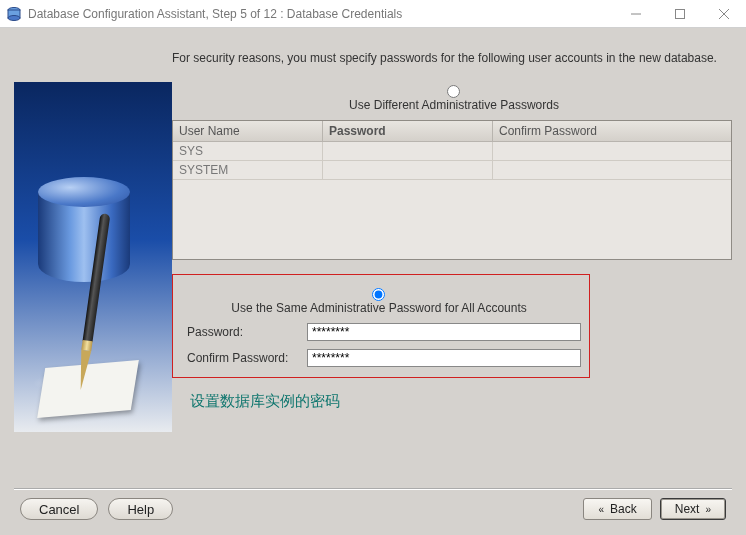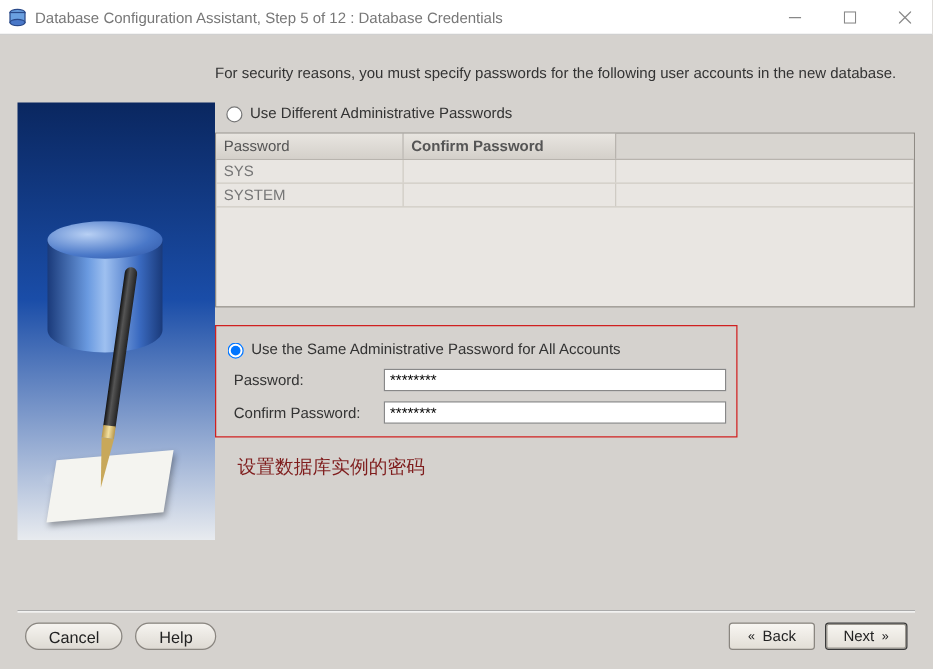--- a/index.html
+++ b/index.html
@@ -100,21 +100,21 @@
     width: 92px; height: 50px;
     background: #f4f4f0;
     transform: skewX(-14deg) rotate(-5deg);
     box-shadow: 2px 3px 5px rgba(0,0,0,0.35);
   }
   .main {
     flex: 1;
     color: #333;
   }
   .intro { margin: 8px 0 16px 0; line-height: 1.35; }
-  .radio-row { display: flex; align-items: center; margin: 6px 0 8px 4px; }
+  .radio-row { display: flex; align-items: center; margin: 6px 0 8px 4px; flex-direction: column; }
   .radio-row input { margin-right: 6px; }
   .table-wrap {
     border: 1px solid #8f8b85;
     background: #e9e6e2;
     height: 140px;
     margin-bottom: 14px;
   }
   .grid-head {
     display: flex;
     background: #d8d5d0;
@@ -144,21 +144,21 @@
   .pw-row input {
     flex: 1;
     height: 18px;
     border: 1px solid #888;
     background: #fff;
     padding: 1px 4px;
     font-family: inherit;
     font-size: 12px;
   }
   .cn-note {
-    color: #7f1d1d;
+    color: #0f766e;
     font-size: 15px;
     font-family: "SimSun","Microsoft YaHei",serif;
     margin: 14px 0 0 18px;
   }
   .footer {
     border-top: 2px groove #fff;
     margin: 0 14px;
     height: 40px;
     display: flex;
     align-items: center;
@@ -247,20 +247,21 @@
   <div class="main">
     <div class="intro">For security reasons, you must specify passwords for the following user accounts in the new database.</div>
 
     <label class="radio-row">
       <input type="radio" name="pwmode" style="">
       <span>Use Different Administrative Passwords</span>
     </label>
 
     <div class="table-wrap">
       <div class="grid-head">
+        <div class="gh-cell">User Name</div>
         <div class="gh-cell">Password</div>
         <div class="gh-cell">Confirm Password</div>
       </div>
       <div class="grid-row">
         <div class="gr-cell">SYS</div>
         <div class="gr-cell"></div>
         <div class="gr-cell"></div>
       </div>
       <div class="grid-row">
         <div class="gr-cell">SYSTEM</div>

